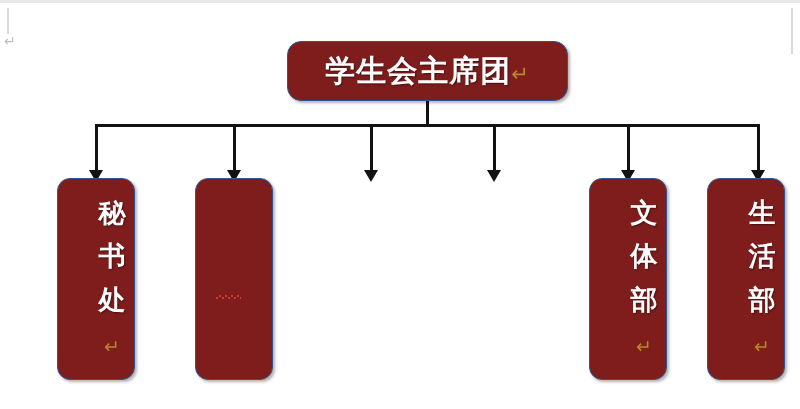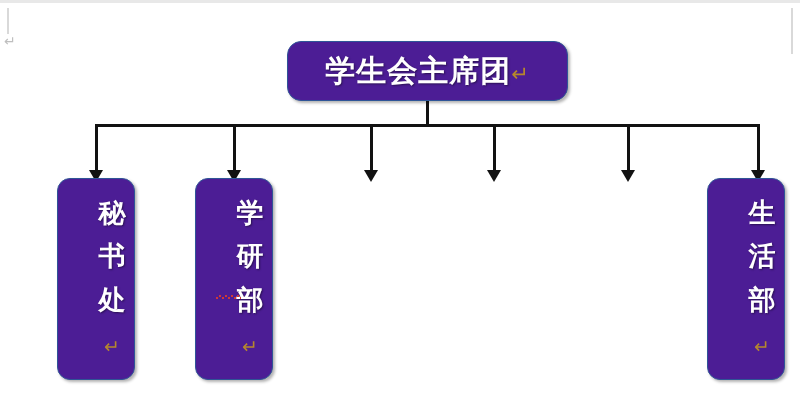--- a/index.html
+++ b/index.html
@@ -84,21 +84,21 @@
     height: 0;
     border-left: 7px solid transparent;
     border-right: 7px solid transparent;
     border-top: 12px solid #121212;
     top: 170px;
   }
 
   
   .node {
     position: absolute;
-    background: #4c1d95;
+    background: #7f1d1d;
     border: 1px solid #2F5597;
     border-radius: 13px;
     box-shadow: 2px 2px 3px rgba(0,0,0,0.30);
     box-sizing: border-box;
     display: flex;
     align-items: center;
     justify-content: center;
     color: #ffffff;
   }
   .node-root {
@@ -183,24 +183,26 @@
 
   <div class="node node-root">
     <span class="node-text"><span>学生会主席团</span><span class="pilcrow-shape">↵</span></span>
   </div>
 
   <div class="node node-child" style="left:57px;">
     <span class="node-text"><span>秘书处</span><span class="pilcrow-shape">↵</span></span>
   </div>
 
   <div class="node node-child" style="left:195px;">
-    <span class="node-text"><span>学研部</span><span class="pilcrow-shape">↵</span></span>
     <div class="squiggle" style="left:19px; top:116px; width:26px;"></div>
   </div>
 
 
 
+  <div class="node node-child" style="left:589px;">
+    <span class="node-text"><span>文体部</span><span class="pilcrow-shape">↵</span></span>
+  </div>
 
   <div class="node node-child" style="left:707px;">
     <span class="node-text"><span>生活部</span><span class="pilcrow-shape">↵</span></span>
   </div>
 
 </div>
 
 </body></html>

